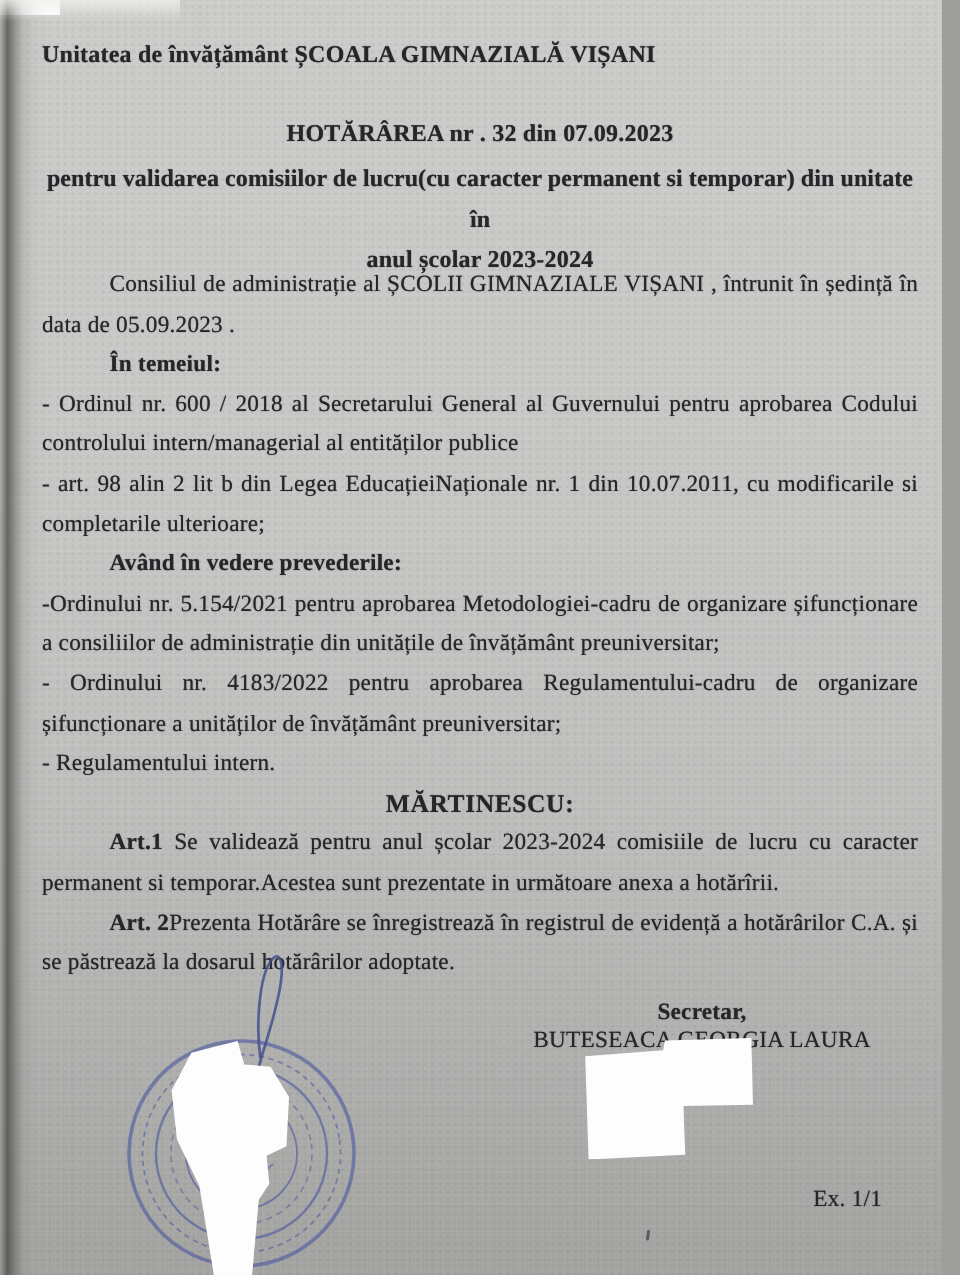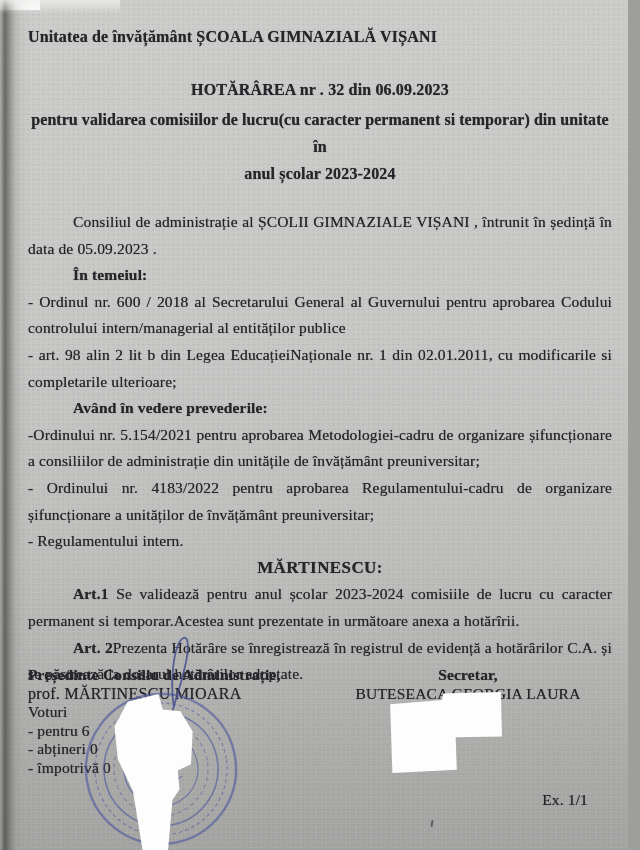--- a/index.html
+++ b/index.html
@@ -43,21 +43,21 @@
     position:absolute;left:28px;top:28px;width:560px;
     font-weight:bold;font-size:16px;
   }
   .title-block{
     position:absolute;left:28px;top:76px;width:584px;
     font-weight:bold;font-size:16px;text-align:center;line-height:27px;
   }
   .title-block .t2{letter-spacing:0.05px;}
   .body-text{
     position:absolute;left:28px;top:177px;width:584px;
-    font-size:15.5px;line-height:26.6px;text-align:justify;margin-top:32px;
+    font-size:15.5px;line-height:26.6px;text-align:justify;
   }
   .body-text p{margin:0;}
   .ind{text-indent:45px;}
   .bold{font-weight:bold;font-family:Liberation Serif, serif;}
   .decide{
     text-align:center;font-weight:bold;font-size:17px;text-indent:0;
     letter-spacing:0.4px;
   }
   .sig-left{
     position:absolute;left:28px;top:665px;width:300px;
@@ -107,50 +107,40 @@
 </head>
 <body>
 
 <div class="page">
   <div class="spine"></div>
   <div class="corner-light"></div>
 
   <div class="unit-line txt">Unitatea de învățământ ȘCOALA GIMNAZIALĂ VIȘANI</div>
 
   <div class="title-block txt">
-    <div class="t1">HOTĂRÂREA nr . 32 din  06.09.2023</div>
+    <div class="t1">HOTĂRÂREA nr . 32 din  07.09.2023</div>
     <div style="height:3px"></div>
     <div class="t2">pentru validarea  comisiilor de lucru(cu caracter permanent si temporar) din unitate în</div>
     <div class="t3">anul școlar 2023-2024</div>
   </div>
 
   <div class="body-text txt">
     <p class="ind">Consiliul de administrație al ȘCOLII GIMNAZIALE VIȘANI , întrunit în ședință în data de 05.09.2023 .</p>
     <p class="ind bold">În temeiul:</p>
     <p>- Ordinul nr. 600 / 2018 al Secretarului General al Guvernului pentru aprobarea Codului controlului intern/managerial al entităților publice</p>
-    <p>- art. 98 alin 2 lit b din Legea EducațieiNaționale nr. 1 din 02.01.2011, cu modificarile si completarile ulterioare;</p>
+    <p>- art. 98 alin 2 lit b din Legea EducațieiNaționale nr. 1 din 10.07.2011, cu modificarile si completarile ulterioare;</p>
     <p class="ind bold">Având în vedere prevederile:</p>
     <p>-Ordinului nr. 5.154/2021 pentru aprobarea Metodologiei-cadru de organizare șifuncționare a consiliilor de administrație din unitățile de învățământ preuniversitar;</p>
     <p>- Ordinului nr. 4183/2022 pentru aprobarea Regulamentului-cadru de organizare șifuncționare a unităților de învățământ preuniversitar;</p>
     <p>- Regulamentului intern.</p>
     <p class="decide">MĂRTINESCU:</p>
     <p class="ind"><span class="bold">Art.1</span><span> Se validează pentru anul școlar 2023-2024  comisiile de lucru cu caracter permanent si temporar.Acestea sunt prezentate in următoare anexa a hotărîrii.</span></p>
     <p class="ind"><span class="bold">Art. 2</span><span>Prezenta Hotărâre se înregistrează în registrul de evidență a hotărârilor C.A. și se păstrează la dosarul hotărârilor adoptate.</span></p>
   </div>
 
-  <div class="sig-left txt">
-    <div class="row1">Președinte Consiliu de Administrație,</div>
-    <div class="row2">prof. MĂRTINESCU MIOARA</div>
-    <div>Voturi</div>
-    <ul class="votes">
-      <li>- pentru 6</li>
-      <li>- abțineri 0</li>
-      <li>- împotrivă 0</li>
-    </ul>
-  </div>
 
   <div class="sig-right txt">
     <div class="row1">Secretar,</div>
     <div class="row2">BUTESEACA GEORGIA LAURA</div>
   </div>
 
   <div class="footer-block txt">
     <div>Ex. 1/1</div>
   </div>
 

